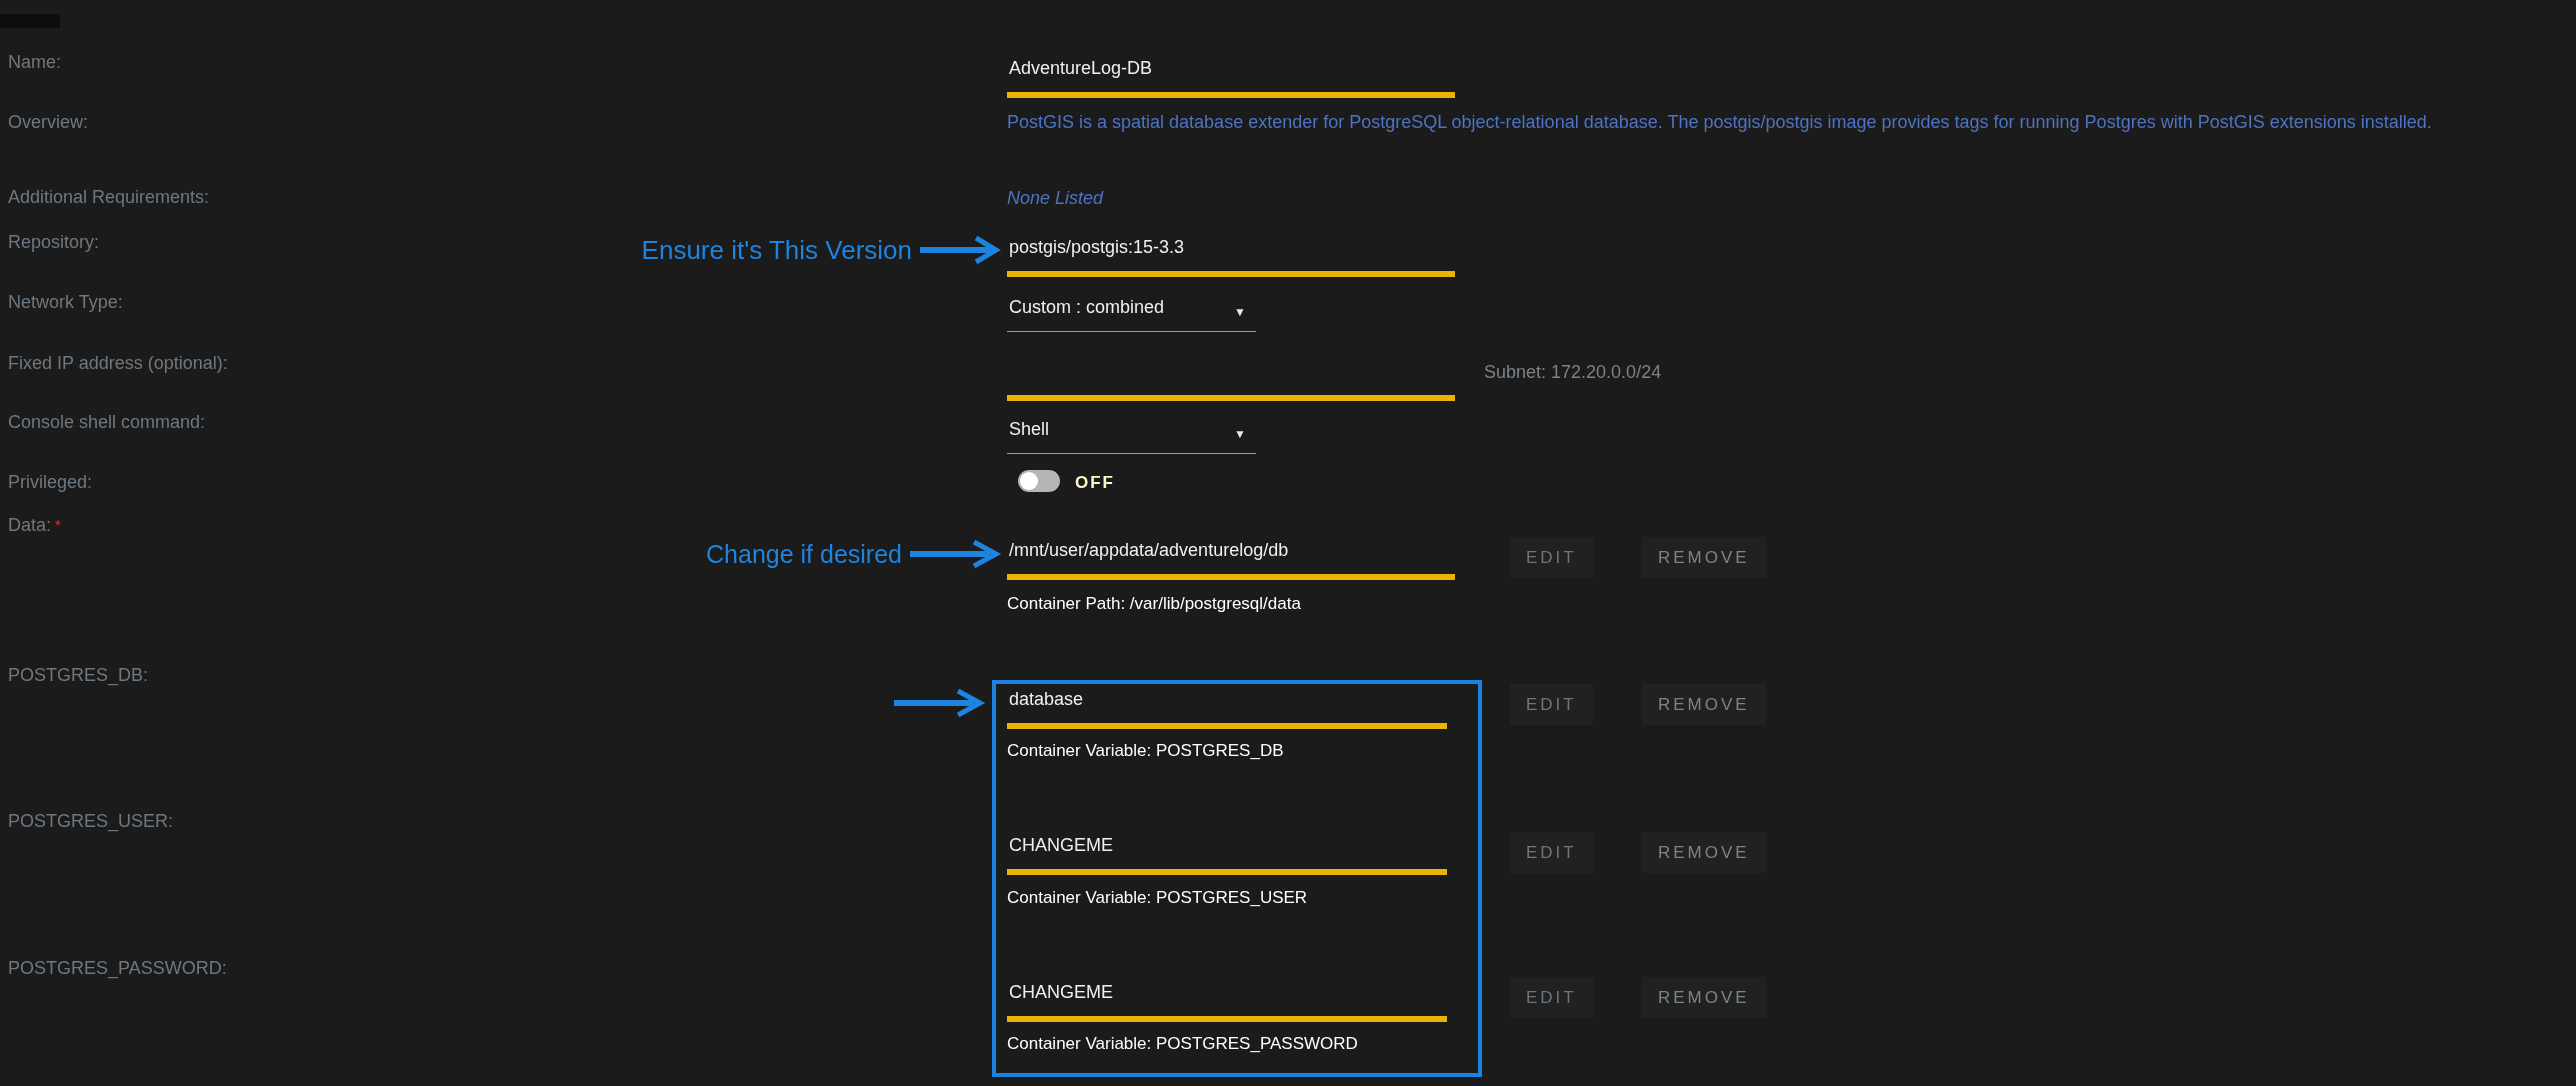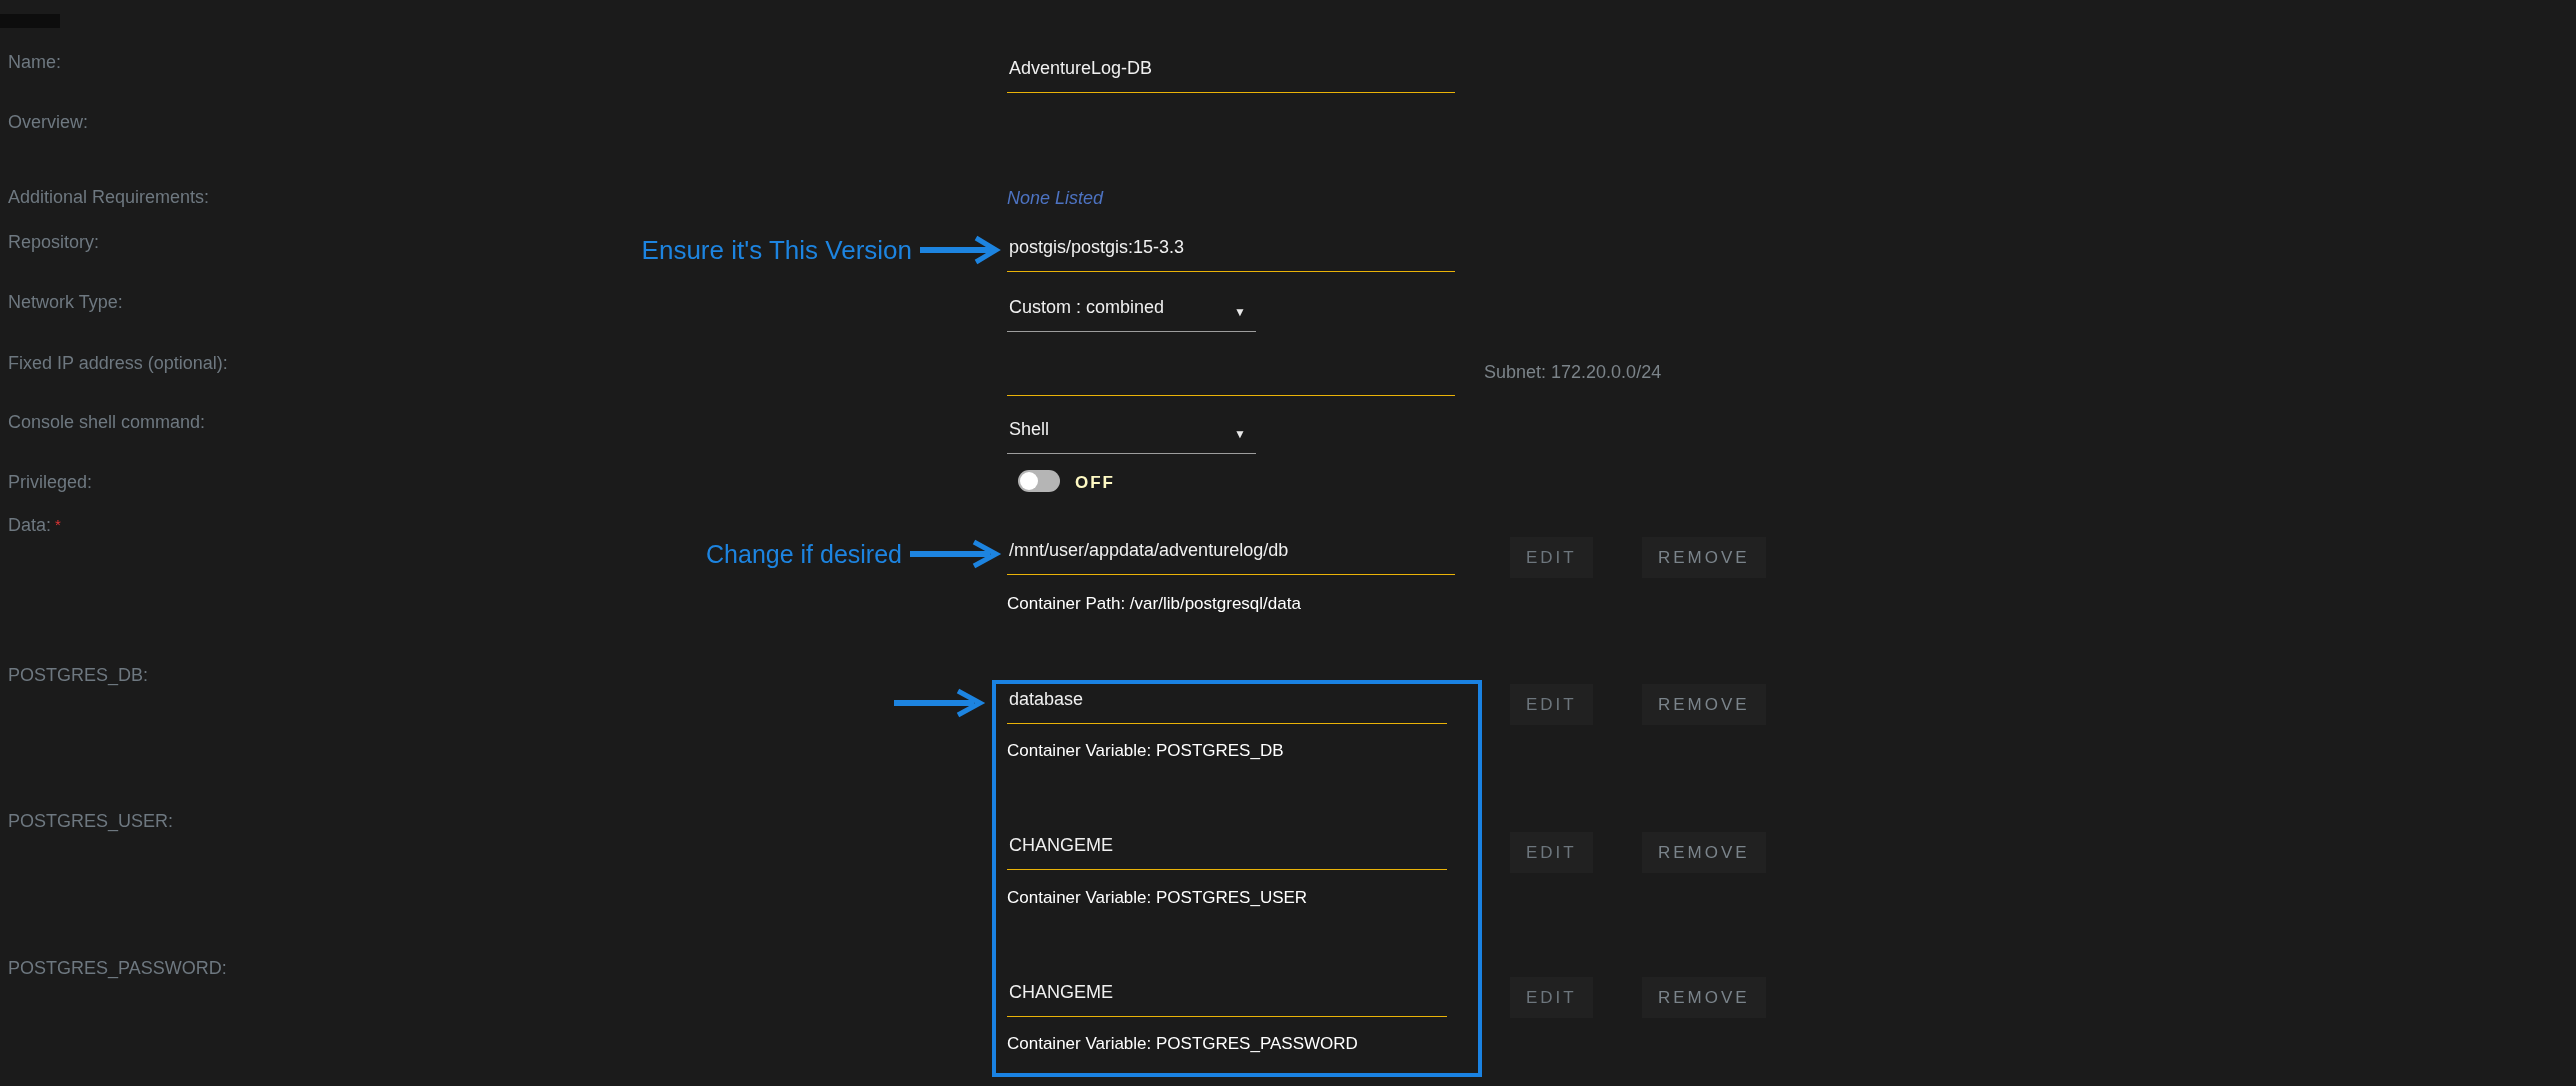--- a/index.html
+++ b/index.html
@@ -7,21 +7,21 @@
     position:relative;width:2576px;height:1086px;background:#1b1b1b;
     font-family:"Liberation Sans",sans-serif;overflow:hidden;margin-top:14px;
   }
   .corner-strip{position:absolute;left:0;top:0;width:60px;height:14px;background:#0d0d0d;}
   .flabel{
     position:absolute;left:8px;color:#6e7880;font-size:18px;line-height:22px;white-space:nowrap;
   }
   .req-mark{color:#e03434;font-size:15px;vertical-align:top;margin-left:4px;}
   .uinput{
     position:absolute;background:transparent;border:none;outline:none;
-    border-bottom:1px solid #eab308;color:#f0f0f0;font-size:18px;line-height:24px;
+    border-bottom:6px solid #eab308;color:#f0f0f0;font-size:18px;line-height:24px;
     height:24px;padding:0 0 12px 2px;width:446px;font-family:"Liberation Sans",sans-serif;
   }
   .uselect{
     position:absolute;width:247px;border-bottom:1px solid #9e9e9e;
     color:#f0f0f0;font-size:18px;line-height:24px;height:24px;padding:0 0 12px 2px;cursor:pointer;
   }
   .uselect .chev{
     position:absolute;right:10px;top:5px;font-size:12px;color:#e8e8e8;
   }
   .static-blue{position:absolute;color:#4d73c2;font-size:18px;line-height:22px;white-space:nowrap;}
@@ -65,20 +65,21 @@
   <div class="flabel" style="top:338px">Fixed IP address (optional):</div>
   <div class="flabel" style="top:397px">Console shell command:</div>
   <div class="flabel" style="top:457px">Privileged:</div>
   <div class="flabel" style="top:500px"><span>Data:</span><span class="req-mark">*</span></div>
   <div class="flabel" style="top:650px">POSTGRES_DB:</div>
   <div class="flabel" style="top:796px">POSTGRES_USER:</div>
   <div class="flabel" style="top:943px">POSTGRES_PASSWORD:</div>
 
   <input class="uinput" style="left: 1007px; top: 42px;" value="AdventureLog-DB">
 
+  <div class="static-blue" style="left:1007px;top:97px">PostGIS is a spatial database extender for PostgreSQL object-relational database. The postgis/postgis image provides tags for running Postgres with PostGIS extensions installed.</div>
 
   <div class="static-blue italic" style="left:1007px;top:173px">None Listed</div>
 
   <div class="annotation" style="top:221px;right:1574px">
     <span>Ensure it's This Version</span>
     <svg width="82" height="30" viewBox="0 0 82 30">
       <line x1="0" y1="15" x2="72" y2="15" stroke="#1d84e0" stroke-width="6"></line>
       <polyline points="56,3 76,15 56,27" fill="none" stroke="#1d84e0" stroke-width="5"></polyline>
     </svg>
   </div>

